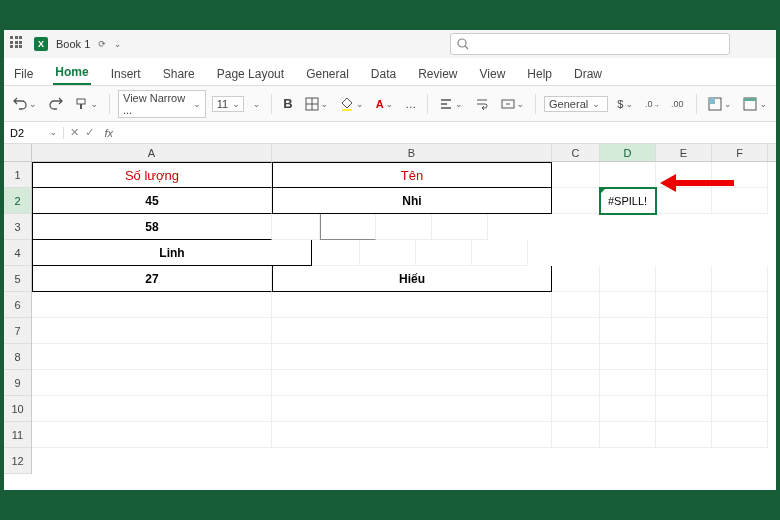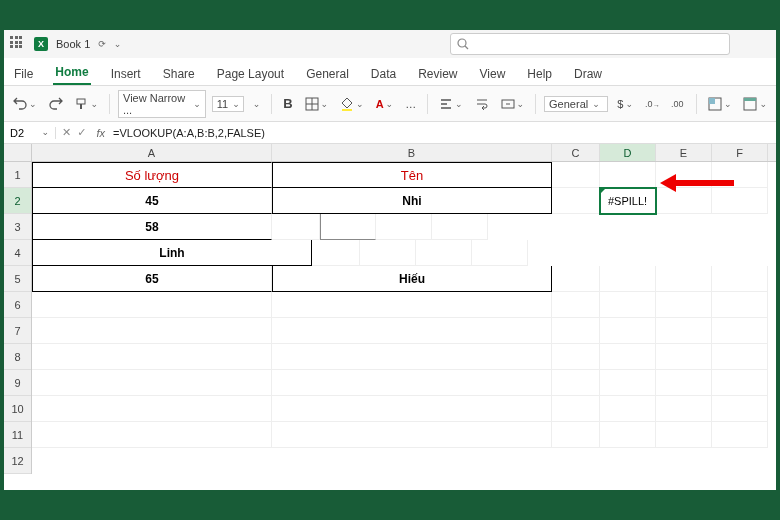--- a/index.html
+++ b/index.html
@@ -13,21 +13,21 @@
 .search-box { margin-left: auto; margin-right: 40px; width: 280px; height: 22px; border: 1px solid #ccc; border-radius: 3px; display: flex; align-items: center; padding: 0 6px; gap: 6px; color: #888; font-size: 11px; background: #fff; }
 .tabs { height: 28px; display: flex; align-items: end; padding: 0 8px; gap: 18px; font-size: 12px; color: #444; border-bottom: 1px solid #ddd; }
 .tab { padding: 4px 2px; cursor: pointer; }
 .tab.active { color: #107c41; border-bottom: 2px solid #107c41; font-weight: 600; }
 .ribbon { height: 36px; background: #fafafa; border-bottom: 1px solid #ddd; display: flex; align-items: center; padding: 0 6px; gap: 6px; font-size: 11px; color: #444; }
 .rbtn { display: flex; align-items: center; gap: 2px; padding: 2px 3px; cursor: pointer; }
 .rbtn svg { display: block; }
 .divider { width: 1px; height: 20px; background: #ddd; margin: 0 2px; }
 .fontbox { border: 1px solid #ccc; background: #fff; padding: 1px 4px; font-size: 11px; display: flex; align-items: center; gap: 4px; }
 .namebox-row { height: 22px; display: flex; align-items: center; border-bottom: 1px solid #ddd; font-size: 11px; }
-.namebox { width: 52px; border-right: 1px solid #ddd; padding: 0 6px; display: flex; align-items: flex-start; justify-content: space-between; }
+.namebox { width: 60px; border-right: 1px solid #ddd; padding: 0 6px; display: flex; align-items: flex-start; justify-content: space-between; }
 .fxbtns { display: flex; gap: 6px; padding: 0 6px; color: #888; }
 .fxlabel { font-style: italic; color: #666; padding: 0 4px; }
 .formula { padding: 0 4px; color: #222; }
 .grid-wrap { flex: 1; position: relative; overflow: hidden; background: #fff; }
 .colhdrs { position: absolute; top: 0; left: 28px; right: 0; height: 18px; display: flex; background: #f0f0f0; border-bottom: 1px solid #ccc; }
 .colhdr { border-right: 1px solid #ddd; text-align: center; font-size: 11px; color: #444; line-height: 18px; }
 .colhdr.sel { background: #d6ead9; color: #0a5c2e; }
 .rowhdrs { position: absolute; top: 18px; left: 0; width: 28px; background: #f0f0f0; border-right: 1px solid #ccc; }
 .rowhdr { height: 26px; border-bottom: 1px solid #ddd; text-align: center; font-size: 11px; color: #444; line-height: 26px; }
 .rowhdr.sel { background: #d6ead9; color: #0a5c2e; }
@@ -204,21 +204,20 @@
   <div class="namebox-row">
     <div class="namebox">
         <span>D2</span>
         <span class="chev">⌄</span>
       </div>
     <div class="fxbtns">
       <span>✕</span>
       <span>✓</span>
     </div>
     <span class="fxlabel">fx</span>
-    <span class="formula">=VLOOKUP(A:A,B:B,2,FALSE)</span>
   </div>
 
   <div class="grid-wrap">
     <div class="corner"></div>
     <div class="colhdrs">
       <div class="colhdr" style="width:240px">A</div>
       <div class="colhdr" style="width:280px">B</div>
       <div class="colhdr" style="width:48px">C</div>
       <div class="colhdr sel" style="width:56px">D</div>
       <div class="colhdr" style="width:56px">E</div>
@@ -263,21 +262,21 @@
         <div class="cell" style="width:56px"></div>
       </div>
       <div class="row">
         <div class="cell tbl-border-r tbl-border-h tbl-border-l" style="width:280px">Linh</div>
         <div class="cell" style="width:48px"></div>
         <div class="cell" style="width:56px"></div>
         <div class="cell" style="width:56px"></div>
         <div class="cell" style="width:56px"></div>
       </div>
       <div class="row">
-        <div class="cell tbl-border-l tbl-border-h" style="width:240px">65</div>
+        <div class="cell tbl-border-l tbl-border-h" style="width:240px">27</div>
         <div class="cell tbl-border-r tbl-border-h tbl-border-l" style="width:280px">Hiếu</div>
         <div class="cell" style="width:48px"></div>
         <div class="cell" style="width:56px"></div>
         <div class="cell" style="width:56px"></div>
         <div class="cell" style="width:56px"></div>
       </div>
       <div class="row">
           <div class="cell" style="width:240px"></div>
           <div class="cell" style="width:280px"></div>
           <div class="cell" style="width:48px"></div>

